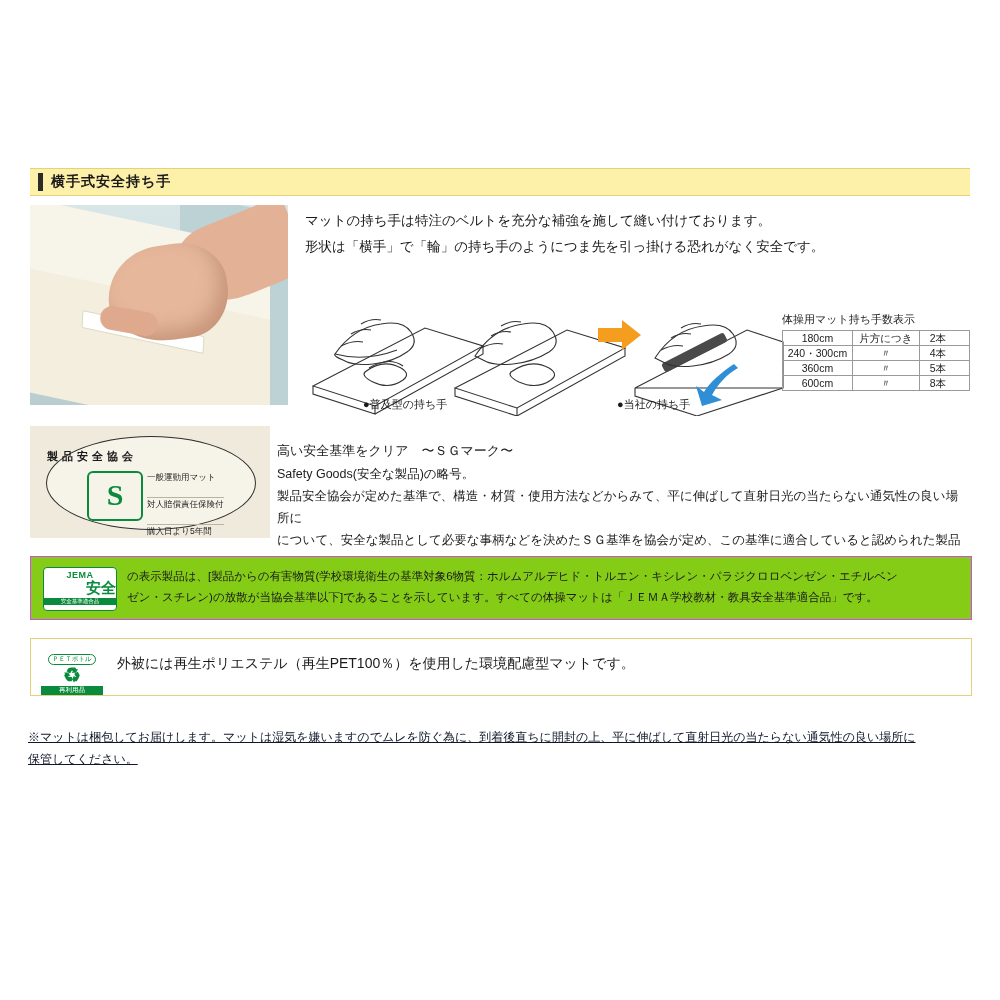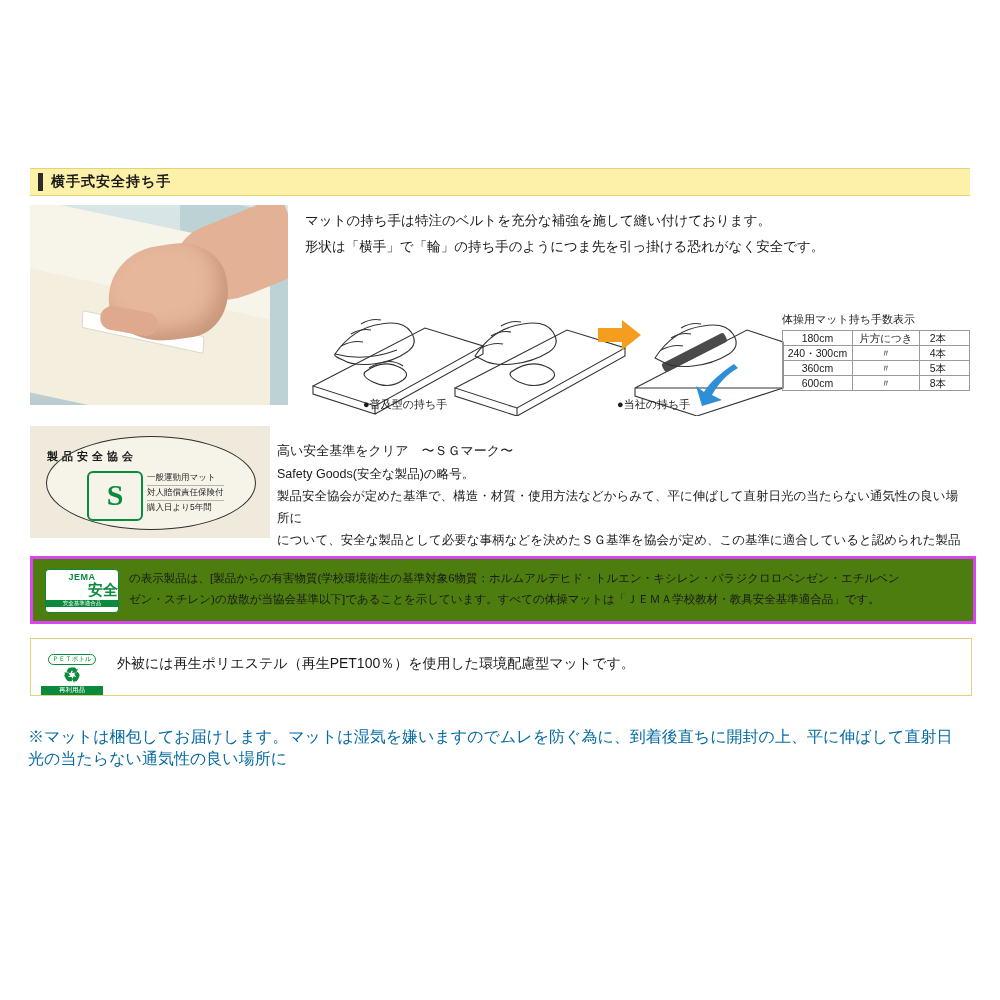--- a/index.html
+++ b/index.html
@@ -230,21 +230,21 @@
     font-family: "Liberation Serif", serif;
   }
   .sg-lines {
     position: absolute;
     left: 100px;
     top: 34px;
     font-size: 8.5px;
     line-height: 13px;
     color: #1a1a1a;
   }
-  .sg-lines div { border-bottom: 1px solid #b9b3a2; padding-bottom: 1px; }
+  .sg-lines div { border-bottom: 1px solid #b9b3a2; padding-bottom: 13px; }
   .sg-lines div:last-child { border-bottom: none; }
 
   .sg-text {
     position: absolute;
     left: 277px;
     top: 432px;
     width: 690px;
     font-size: 12.5px;
     line-height: 22px;
     color: #1a1a1a;
@@ -255,22 +255,22 @@
     margin-bottom: 1px;
   }
 
   
   .jema-panel {
     position: absolute;
     left: 30px;
     top: 556px;
     width: 940px;
     height: 62px;
-    border: 3px solid #d946ef;
-    background: #4d7c0f;
+    border: 1px solid #d946ef;
+    background: #84cc16;
   }
   .jema-logo {
     position: absolute;
     left: 12px;
     top: 10px;
     width: 72px;
     height: 42px;
     border: 1.5px solid #0a8a3c;
     border-radius: 4px;
     text-align: center;
@@ -319,23 +319,24 @@
     font-size: 14px;
     color: #1a1a1a;
   }
 
   
   .note {
     position: absolute;
     left: 28px;
     top: 726px;
     width: 940px;
-    font-size: 16px;
+    font-size: 12px;
     line-height: 22px;
-    color: #0369a1;
+    color: #0f172a;
+    text-decoration: underline;
   }
 
   .orange-arrow { position: absolute; left: 598px; top: 318px; }
   .blue-arrow { position: absolute; left: 694px; top: 362px; }
 </style>
 </head>
 <body>
 
 <div class="page">
 

